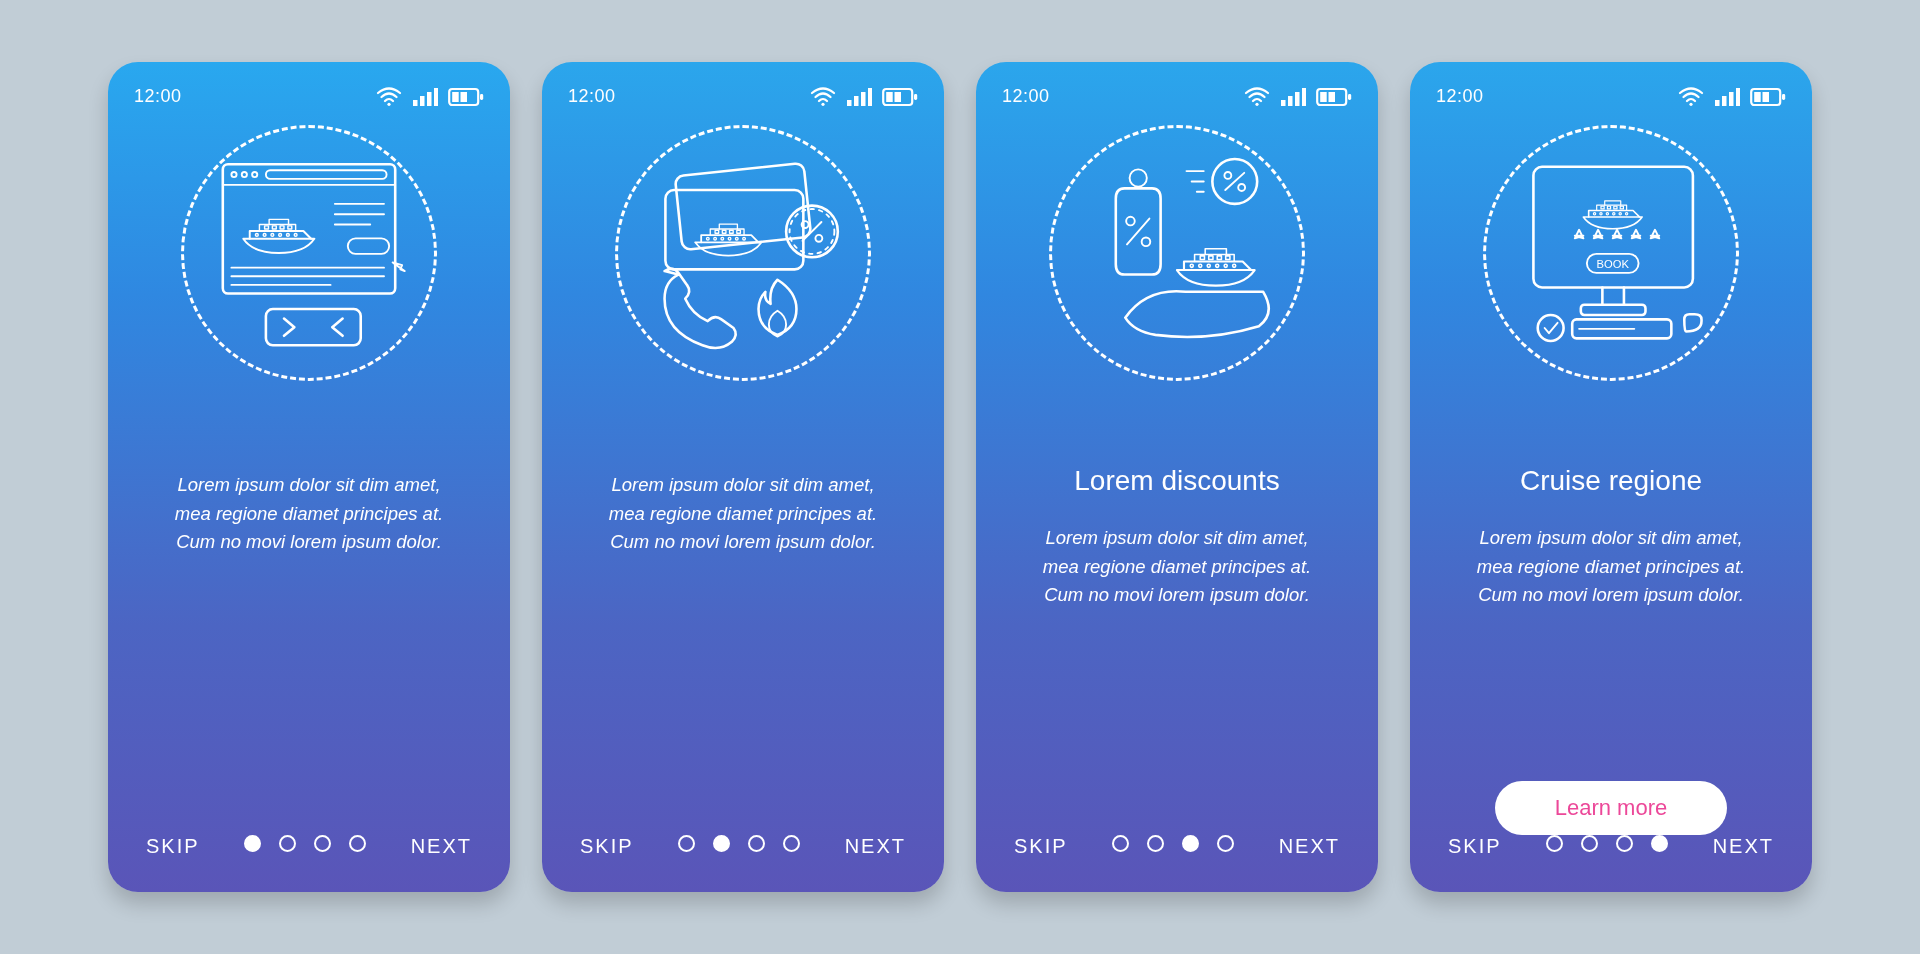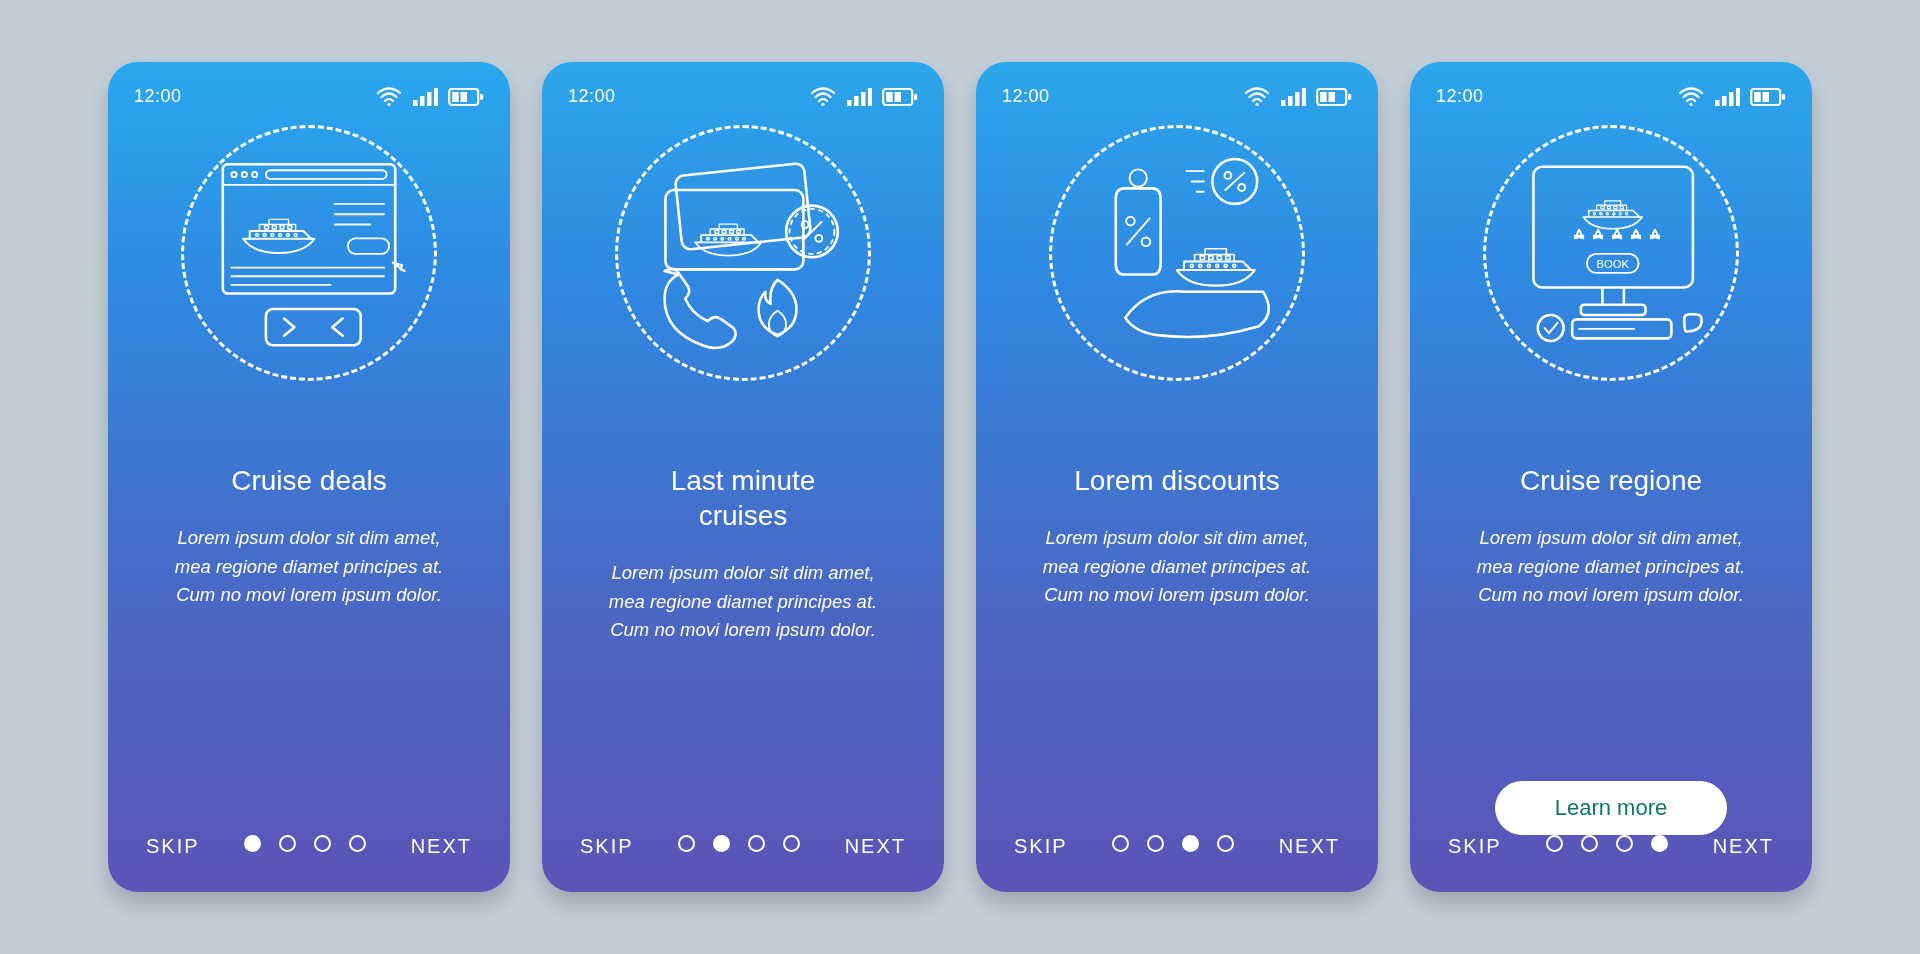--- a/index.html
+++ b/index.html
@@ -15,21 +15,21 @@
   .status{display:flex;justify-content:space-between;align-items:center;padding:24px 26px 0 26px;font-size:18px;letter-spacing:0.5px;}
   .status .time{font-weight:400;}
   .status .icons{display:flex;gap:10px;align-items:center;}
   .icon-svg{display:block;}
   
   .illus-wrap{height:320px;display:flex;align-items:flex-start;justify-content:center;margin-top:18px;}
   .dashed-circle{position:relative;width:250px;height:250px;border:3px dashed #fff;border-radius:50%;display:flex;align-items:center;justify-content:center;}
   .title{font-size:28px;text-align:center;margin-top:18px;font-weight:400;padding:0 30px;line-height:1.25;}
   .body{font-size:18.5px;line-height:1.55;text-align:center;padding:0 60px;margin-top:26px;flex:1;font-style:italic;}
   .cta{display:flex;justify-content:center;margin-top:22px;}
-  .cta button{border:none;background:#fff;color:#0f766e;font-size:22px;padding:14px 60px;border-radius:999px;cursor:pointer;font-weight:400;}
+  .cta button{border:none;background:#fff;color:#ec4899;font-size:22px;padding:14px 60px;border-radius:999px;cursor:pointer;font-weight:400;}
   .navbar{display:flex;align-items:flex-start;justify-content:space-between;padding:0 38px 34px 38px;}
   .navbtn{font-size:20px;letter-spacing:2px;cursor:pointer;}
   .dots{display:flex;gap:18px;align-items:center;}
   .dot{width:13px;height:13px;border-radius:50%;border:2px solid #fff;background:transparent;}
   .dot.active{background:#fff;}
   
   .la{stroke:#fff;stroke-width:3;fill:none;stroke-linecap:round;stroke-linejoin:round;}
   .la-thin{stroke:#fff;stroke-width:2.2;fill:none;stroke-linecap:round;stroke-linejoin:round;}
 </style>
 </head>
@@ -90,21 +90,20 @@
     <path class="la-thin" d="M242 156 l14 10 l-5 -2 l2 -5 z"></path>
     <line class="la-thin" x1="55" y1="162" x2="232" y2="162"></line>
             <line class="la-thin" x1="55" y1="172" x2="232" y2="172"></line>
     <line class="la-thin" x1="55" y1="182" x2="170" y2="182"></line>
     <rect class="la" x="95" y="210" width="110" height="42" rx="8"></rect>
     <path class="la" d="M128 231 l-12 -10 M128 231 l-12 10"></path>
     <path class="la" d="M172 231 l12 -10 M172 231 l12 10"></path>
   </svg>
         </div>
       </div>
-      <div class="title">Cruise deals</div>
       <div class="body">Lorem ipsum dolor sit dim amet, mea regione diamet principes at. Cum no movi lorem ipsum dolor.</div>
       <div class="navbar">
         <span class="navbtn">SKIP</span>
     <span class="dots">
           <span class="dot active"></span>
           <span class="dot"></span>
           <span class="dot"></span>
           <span class="dot"></span>
         </span>
     <span class="navbtn">NEXT</span>
@@ -161,21 +160,20 @@
     <g transform="translate(90,200)">
       <path class="la" d="M-20 -30 q-16 8 -16 28 q0 38 44 54 q20 8 34 -4 q8 -8 2 -16 l-14 -10 q-8 -6 -16 2 q-18 -8 -26 -26 q8 -8 2 -16 l-10 -14 q-6 -8 -16 -2 z"></path>
     </g>
     <g transform="translate(185,210)">
       <path class="la" d="M0 -34 q22 14 22 34 q0 22 -22 30 q-22 -8 -22 -30 q0 -12 8 -20 q-2 10 6 14 q-2 -18 8 -28 z"></path>
       <path class="la-thin" d="M0 2 q10 6 10 16 q0 10 -10 14 q-10 -4 -10 -14 q0 -10 10 -16 z"></path>
     </g>
   </svg>
         </div>
       </div>
-      <div class="title">Last minute<br>cruises</div>
       <div class="body">Lorem ipsum dolor sit dim amet, mea regione diamet principes at. Cum no movi lorem ipsum dolor.</div>
       <div class="navbar">
         <span class="navbtn">SKIP</span>
     <span class="dots">
           <span class="dot"></span>
           <span class="dot active"></span>
           <span class="dot"></span>
           <span class="dot"></span>
         </span>
     <span class="navbtn">NEXT</span>

